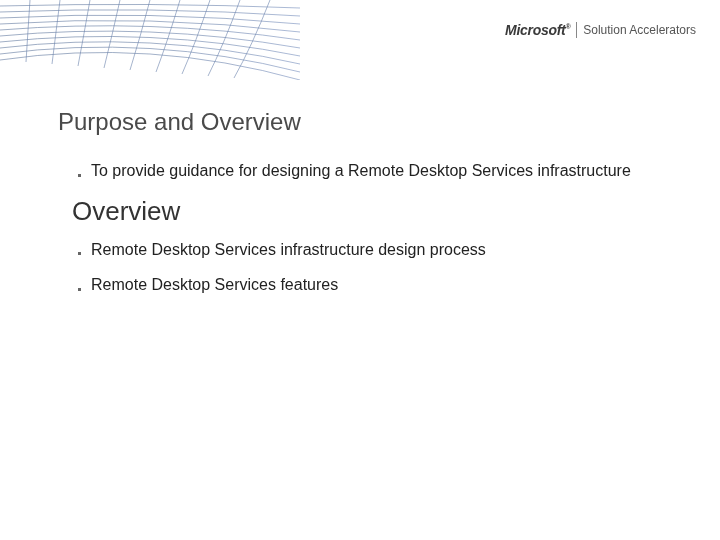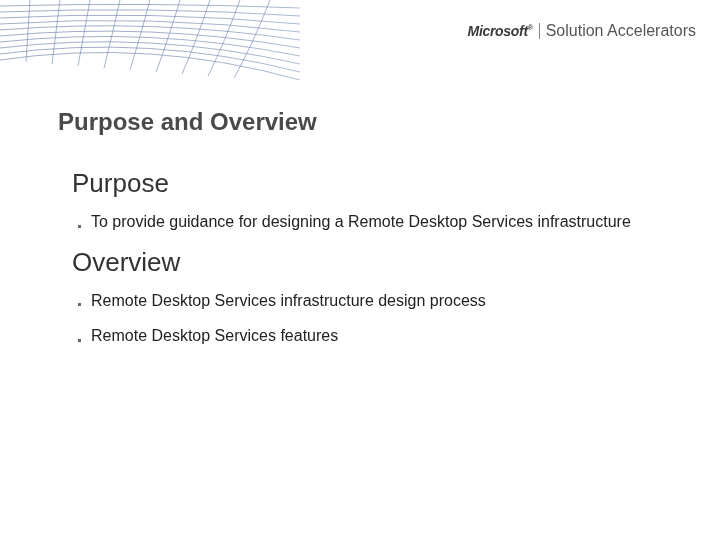--- a/index.html
+++ b/index.html
@@ -35,29 +35,29 @@
     letter-spacing: -0.3px;
     color: #3a3a3a;
   }
   .ms-logo sup { font-size: 7px; vertical-align: super; }
   .divider {
     width: 1px;
     height: 16px;
     background: #888;
   }
   .sa-text {
-    font-size: 16px;
+    font-size: 12px;
     color: #555;
   }
   .slide-title {
     position: absolute;
     top: 108px;
     left: 58px;
     font-size: 24px;
-    font-weight: bold;
+    font-weight: normal;
     color: #4a4a4a;
   }
   .content {
     position: absolute;
     top: 160px;
     left: 72px;
     width: 560px;
   }
   .section-heading {
     font-size: 26px;
@@ -126,21 +126,20 @@
 <div class="brand">
   <span class="ms-logo"><span>Microsoft</span><sup>®</sup></span>
   <span class="divider"></span>
   <span class="sa-text">Solution Accelerators</span>
 </div>
 
 <div class="slide-title">Purpose and Overview</div>
 
 <div class="content">
 
-  <div class="section-heading">Purpose</div>
   <div class="bullet">
     <div class="bullet-dot"></div>
     <div class="bullet-text">To provide guidance for designing a Remote Desktop Services infrastructure</div>
   </div>
 
   <div class="section-heading second">Overview</div>
   <div class="bullet">
     <div class="bullet-dot"></div>
     <div class="bullet-text">Remote Desktop Services infrastructure design process</div>
   </div>

